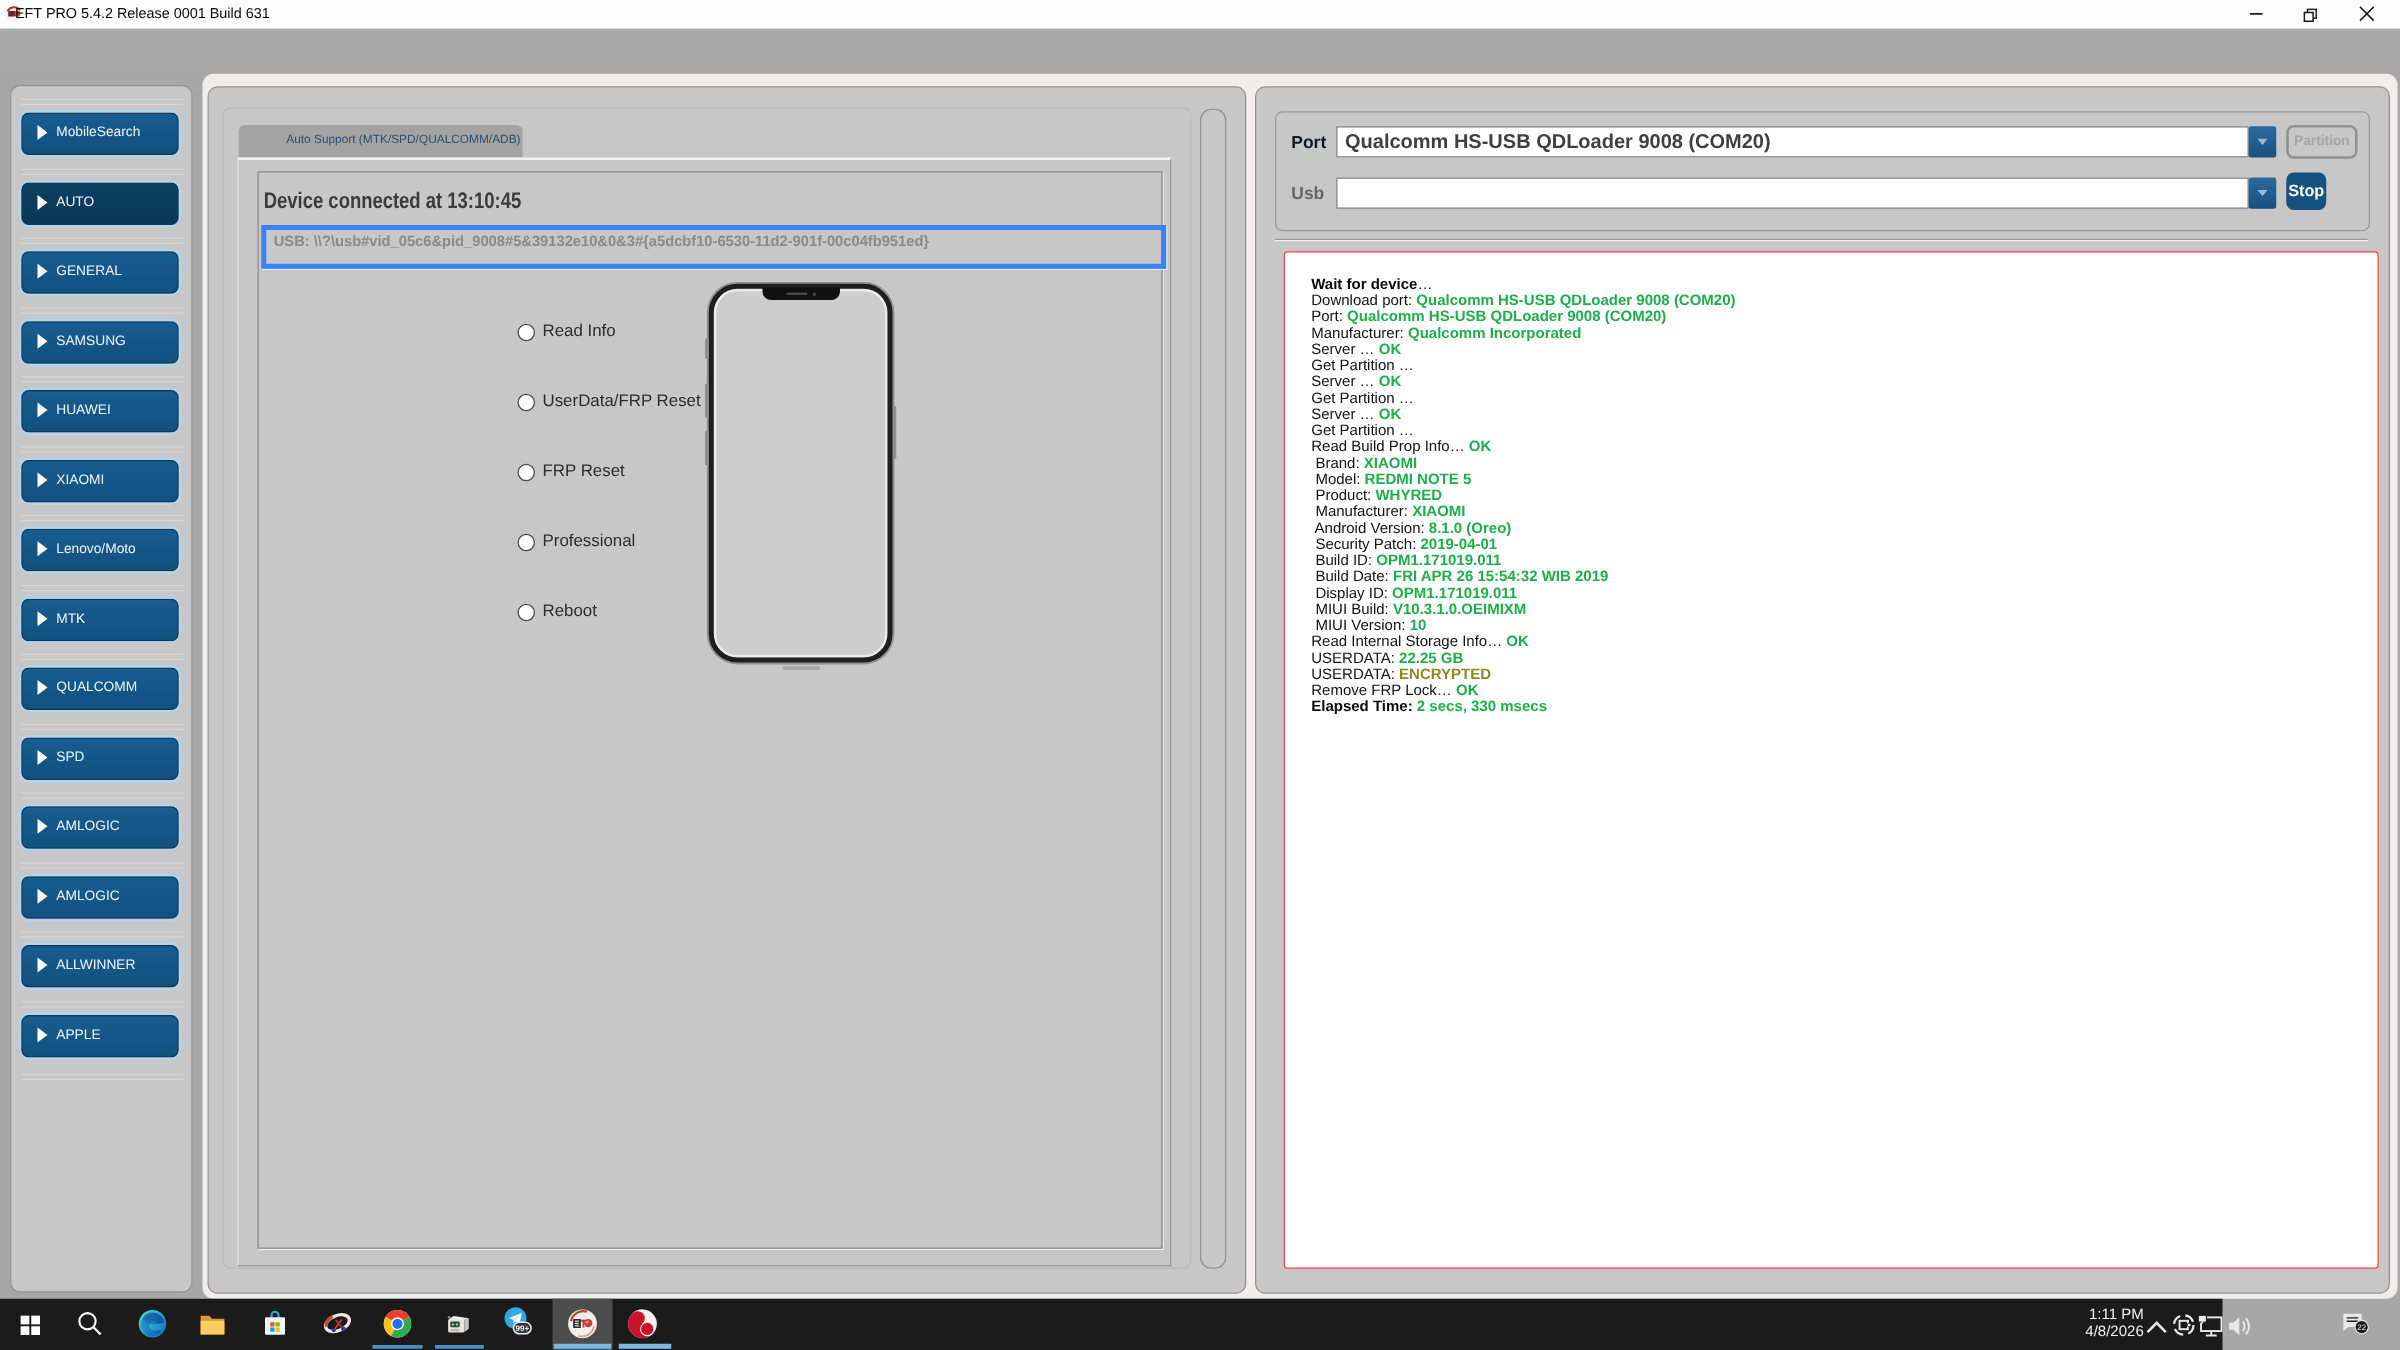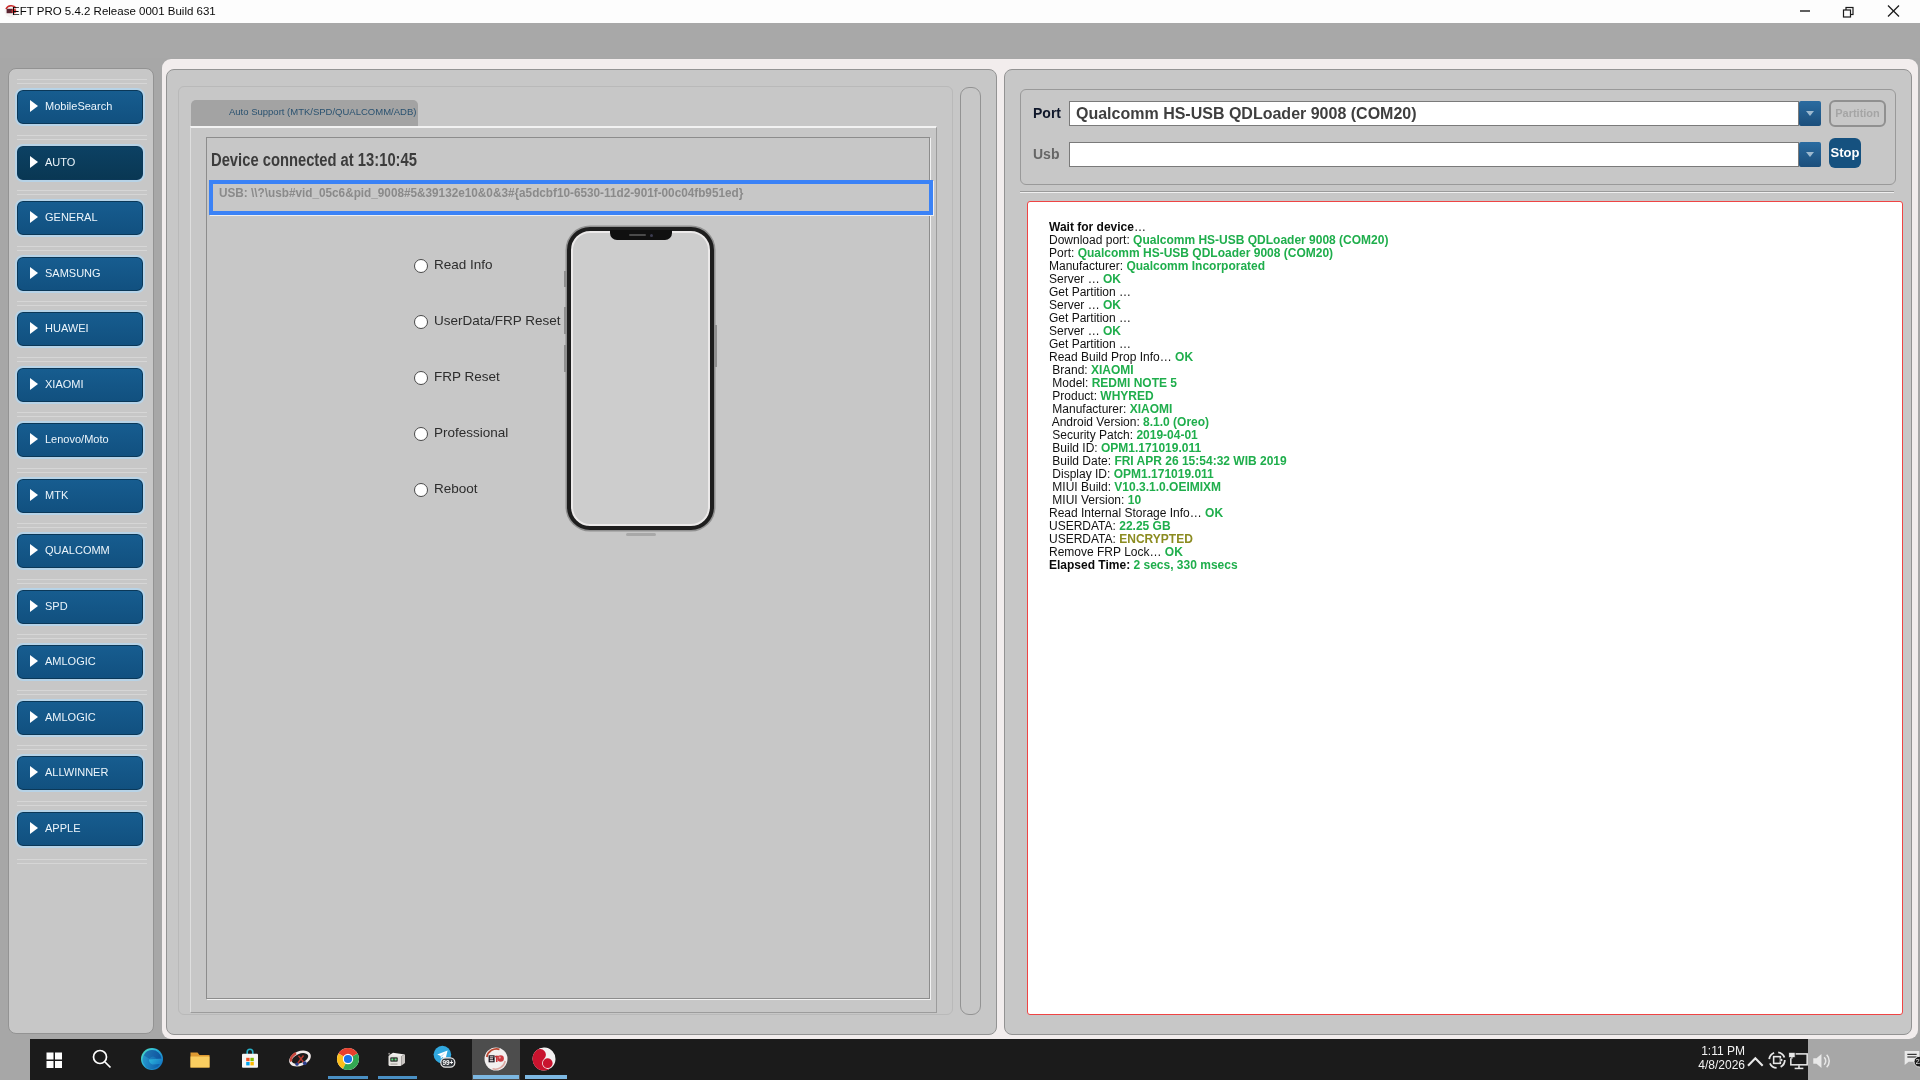--- a/index.html
+++ b/index.html
@@ -61,21 +61,21 @@
     color:#fff;font-size:13px;font-weight:bold;text-align:center;line-height:30px;}
   #rsep1{left:15px;top:121px;width:874px;height:1px;background:#9a9a9a;}
   #rsep2{left:15px;top:122px;width:874px;height:1px;background:#efefef;}
   #logpanel{left:22px;top:131px;width:874px;height:812px;background:#fff;
     border:1px solid #ef4444;border-radius:3px;overflow:hidden;}
   #log{position:absolute;left:21px;top:19px;font-size:12px;line-height:13px;color:#111;white-space:pre;}
   #log g{color:#1fae4c;font-weight:bold;font-style:normal;}
   #log y{color:#8b8b20;font-weight:bold;}
   #log b{color:#0a0a0a;}
   
-  #taskbar{left:0;top:1039px;width:1778px;height:41px;background:#1b1b1b;opacity:.999;margin-left:30px;}
+  #taskbar{left:0;top:1039px;width:1778px;height:41px;background:#1b1b1b;opacity:.999;}
   .tbi{position:absolute;top:8px;width:24px;height:24px;}
   .ul{position:absolute;background:#4a90c4;}
   #eftcell{left:442px;top:0;width:48px;height:41px;background:#4d4d4d;}
   .clock{position:absolute;right:63px;color:#f2f2f2;font-size:12px;text-align:right;width:80px;}
 </style></head>
 <body>
 <div id="screen">
 
   <div class="abs" id="titlebar">
     <svg class="abs" style="left:4px;top:4px" width="14" height="14" viewBox="0 0 14 14">

